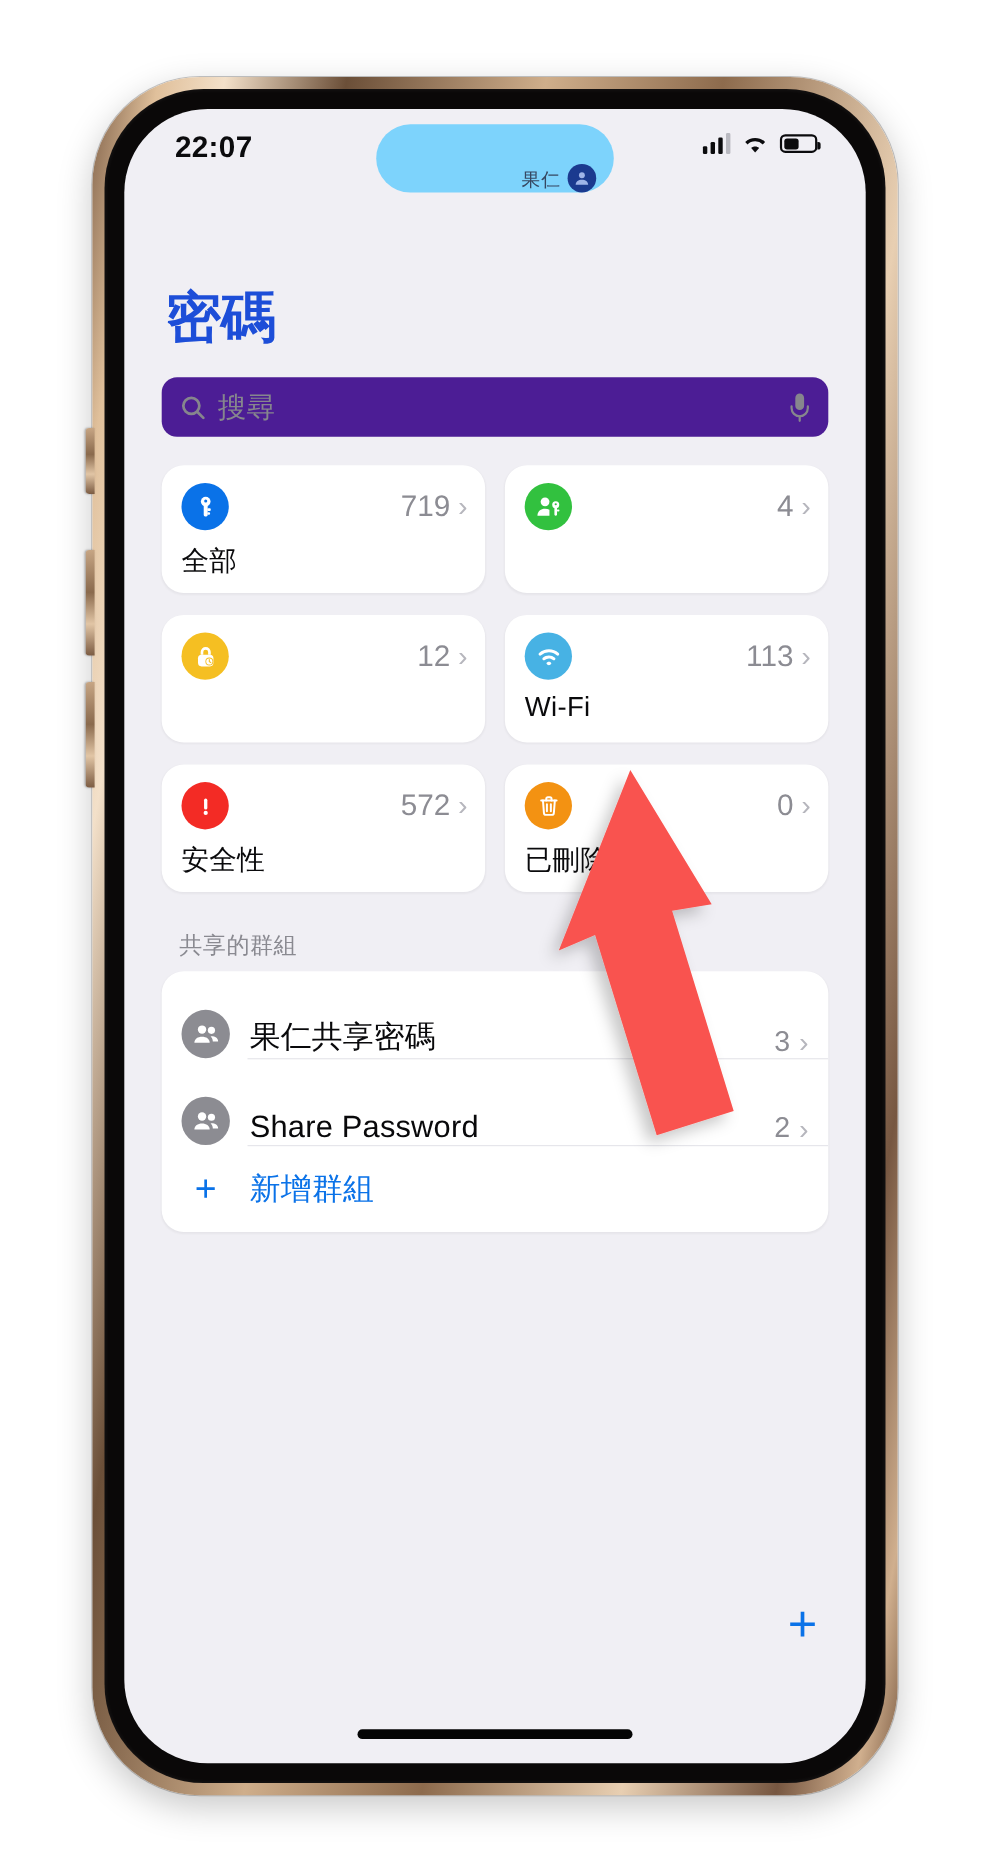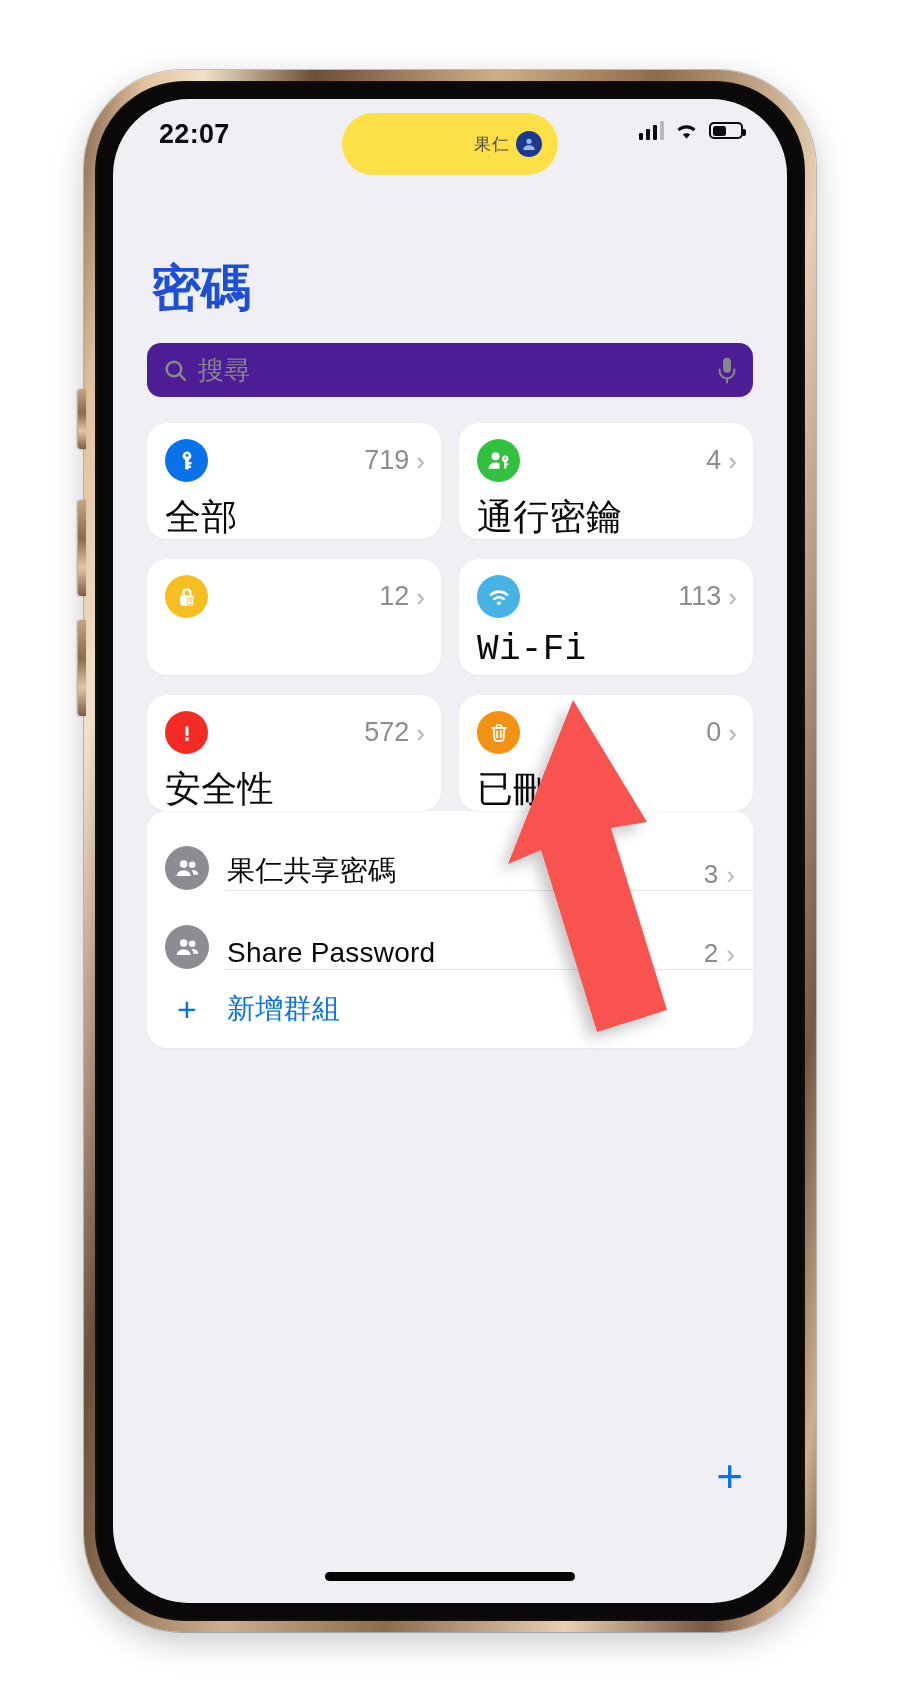--- a/index.html
+++ b/index.html
@@ -40,22 +40,22 @@
   .sb-power{ right:78px; top:510px; width:8px; height:132px; border-radius:0 3px 3px 0; box-shadow:1px 0 2px rgba(0,0,0,.35); }
 
   
   .statusbar{ position:absolute; left:0; top:0; width:674px; height:72px; z-index:10; }
   .sb-time{
     position:absolute; left:46px; top:20px;
     font-size:27px; font-weight:700; color:#0b0b0d; letter-spacing:.3px;
   }
   .dynamic-island{
     position:absolute; left:50%; transform:translateX(-50%); top:14px;
-    width:216px; height:62px; border-radius:34px; background:#fde047;
-    display:flex; align-items:center; justify-content:flex-end; padding-right:16px; gap:6px;
+    width:216px; height:62px; border-radius:34px; background:#7dd3fc;
+    display:flex; align-items:flex-end; justify-content:flex-end; padding-right:16px; gap:6px;
   }
   .di-text{ font-size:17px; color:#2a2f46; opacity:.85; letter-spacing:1px; }
   .di-avatar{
     width:26px; height:26px; border-radius:50%;
     background:#1b3a8f; display:flex; align-items:center; justify-content:center;
   }
   .di-avatar svg{ width:16px; height:16px; }
   .sb-right{ position:absolute; right:44px; top:22px; display:flex; align-items:center; gap:10px; }
   .bars{ display:flex; align-items:flex-end; gap:2.5px; height:19px; }
   .bars i{ display:block; width:4.5px; background:#0b0b0d; border-radius:1.2px; }
@@ -89,24 +89,24 @@
     display:grid; grid-template-columns:1fr 1fr; gap:20px 18px;
   }
   .cat-card{
     background:#fff; border-radius:20px; height:116px;
     padding:16px 16px 0 18px; position:relative;
     box-shadow:0 1px 2px rgba(0,0,0,.045);
   }
   .cat-top{ display:flex; align-items:center; }
   .cat-icon{ width:43px; height:43px; border-radius:50%; display:flex; align-items:center; justify-content:center; flex:0 0 auto; }
   .cat-icon svg{ display:block; }
-  .cat-right{ margin-left:auto; display:flex; align-items:flex-end; gap:7px; }
+  .cat-right{ margin-left:auto; display:flex; align-items:flex-start; gap:7px; }
   .cat-count{ font-size:27px; color:#8c8c93; line-height:1; }
   .chev{ color:#b6b6bd; font-size:26px; line-height:1; font-weight:400; }
-  .cat-label{ margin-top:11px; font-size:36px; color:#0a0a0c; letter-spacing:.3px;font-family:Liberation Mono, monospace; }
+  .cat-label{ margin-top:11px; font-size:25px; color:#0a0a0c; letter-spacing:.3px; }
 
   .section-head{
     margin:34px 0 10px 50px; font-size:21px; color:#8a8a91; letter-spacing:.4px;
   }
   .list-card{
     margin:0 34px; background:#fff; border-radius:20px; overflow:hidden;
     box-shadow:0 1px 2px rgba(0,0,0,.045);
   }
   .list-row{ display:flex; align-items:flex-end; height:79px; padding:0 18px 0 18px; position:relative; }
   .list-row + .list-row::before{
@@ -239,21 +239,20 @@
                   <rect x="18" y="11.8" width="2.4" height="8" rx="1"></rect>
                   <rect x="20.2" y="14.2" width="2.4" height="1.8" rx=".8"></rect>
                   <circle cx="19.2" cy="9.4" r="1" fill="#32c13f"></circle>
                 </svg>
             </span>
             <span class="cat-right">
               <span class="cat-count">4</span>
               <span class="chev">›</span>
             </span>
           </div>
-          <div class="cat-label">通行密鑰</div>
         </div>
 
         <div class="cat-card">
           <div class="cat-top">
             <span class="cat-icon" style="background:#f5bf22">
               <svg width="24" height="24" viewBox="0 0 24 24" fill="#fff">
                   <path d="M7.4 10.2V7.8a4.6 4.6 0 0 1 9.2 0v2.4h-2.4V7.8a2.2 2.2 0 0 0-4.4 0v2.4z"></path>
                   <rect x="5" y="10.2" width="14" height="10.6" rx="3.2"></rect>
                   <circle cx="15.3" cy="16.4" r="3.6" fill="#f5bf22"></circle>
                   <circle cx="15.3" cy="16.4" r="2.8" fill="#fff"></circle>
@@ -313,20 +312,21 @@
             <span class="cat-right">
               <span class="cat-count">0</span>
               <span class="chev">›</span>
             </span>
           </div>
           <div class="cat-label">已刪除</div>
         </div>
 
       </div>
 
+      <div class="section-head">共享的群組</div>
 
       <div class="list-card">
 
         <div class="list-row">
           <span class="grp-avatar">
             <svg viewBox="0 0 24 24" fill="#fff">
                 <circle cx="8.6" cy="8" r="3.4"></circle>
                 <circle cx="16.2" cy="8.6" r="2.9"></circle>
                 <path d="M2.4 18.6c0-3.2 2.8-4.9 6.2-4.9s6.2 1.7 6.2 4.9z"></path>
                 <path d="M16.2 13.4c3 0 5.4 1.5 5.4 4.2h-4.3c0-1.6-.6-3-1.8-4z"></path>

